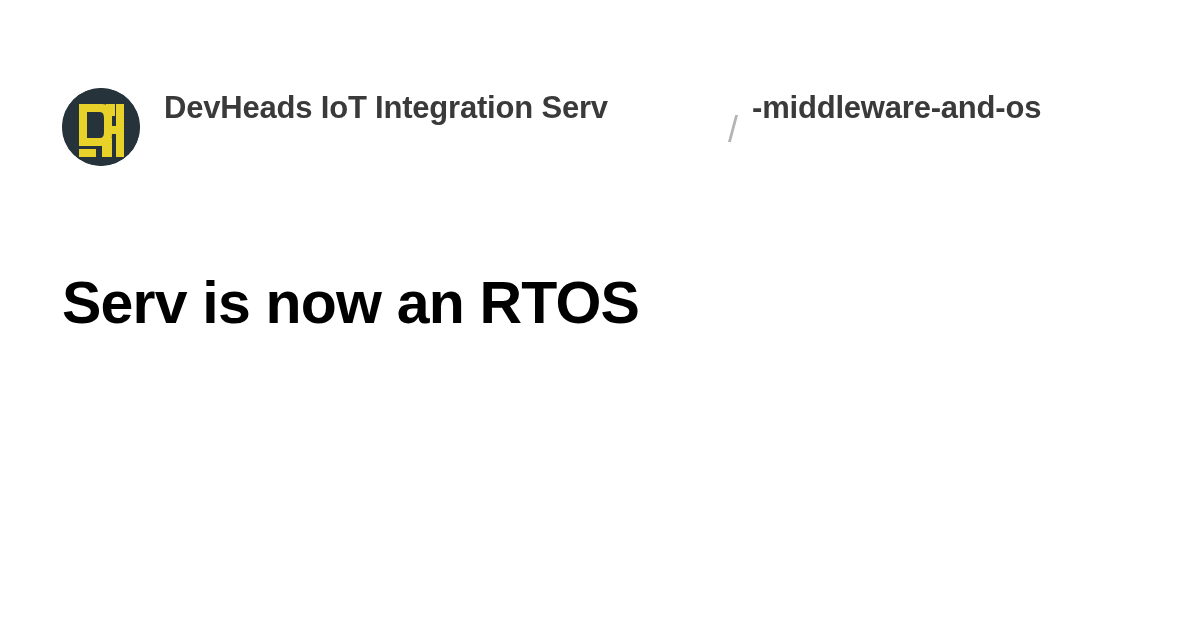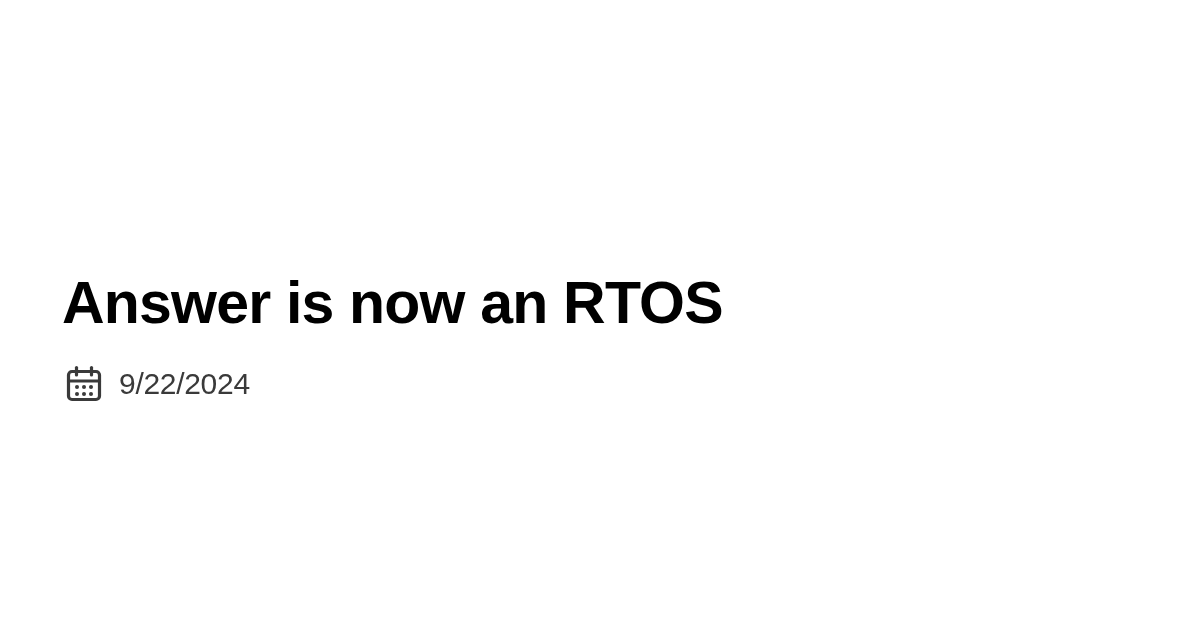--- a/index.html
+++ b/index.html
@@ -129,37 +129,49 @@
     width: 230px;
     height: 68px;
   }
   .ao-logo svg { display: block; }
 </style>
 </head>
 <body>
 
 <div class="page">
 
+  <div class="header">
 
-  <h1 class="post-title">Answer is now an RTOS</h1>
+    <div class="server-block">
+      <div class="avatar">
+        <svg viewBox="0 0 78 78" width="78" height="78" aria-hidden="true">
+          <circle cx="39" cy="39" r="39" fill="#26333b"></circle>
+          <g fill="#e8d22a">
 
-  <div class="date-row">
-    <svg class="calendar-icon" viewBox="0 0 40 40" aria-hidden="true">
-      <g fill="none" stroke="#3a3a3a" stroke-width="3.2" stroke-linecap="round" stroke-linejoin="round">
-        <rect x="4.5" y="7.5" width="31" height="28" rx="3.5"></rect>
-        <line x1="12.5" y1="3.5" x2="12.5" y2="11"></line>
-        <line x1="27.5" y1="3.5" x2="27.5" y2="11"></line>
-        <line x1="4.5" y1="17" x2="35.5" y2="17"></line>
-      </g>
-      <g fill="#3a3a3a">
-        <circle cx="13" cy="23" r="2"></circle>
-        <circle cx="20" cy="23" r="2"></circle>
-        <circle cx="27" cy="23" r="2"></circle>
-        <circle cx="13" cy="30" r="2"></circle>
-        <circle cx="20" cy="30" r="2"></circle>
-        <circle cx="27" cy="30" r="2"></circle>
-      </g>
-    </svg>
-    <div class="date-text">9/22/2024</div>
+            <path d="M17 16 H40 Q50 16 50 28 V46 Q50 58 40 58 H17 Z
+                     M25 24 V50 H38 Q42 50 42 44 V30 Q42 24 38 24 Z" fill-rule="evenodd"></path>
+
+            <rect x="17" y="61" width="17" height="8"></rect>
+            <rect x="17" y="61" width="6" height="2"></rect>
+
+            <rect x="54" y="16" width="8" height="53"></rect>
+
+            <rect x="44" y="16" width="9" height="12"></rect>
+
+            <rect x="44" y="38" width="10" height="8"></rect>
+
+            <rect x="40" y="50" width="10" height="19"></rect>
+          </g>
+        </svg>
+      </div>
+      <div class="server-name">DevHeads IoT Integration Serv</div>
+    </div>
+
+    <div class="separator">/</div>
+
+    <div class="channel-name">-middleware-and-os</div>
   </div>
+
+  <h1 class="post-title">Serv is now an RTOS</h1>
+
 
 
 </div>
 
 </body></html>

